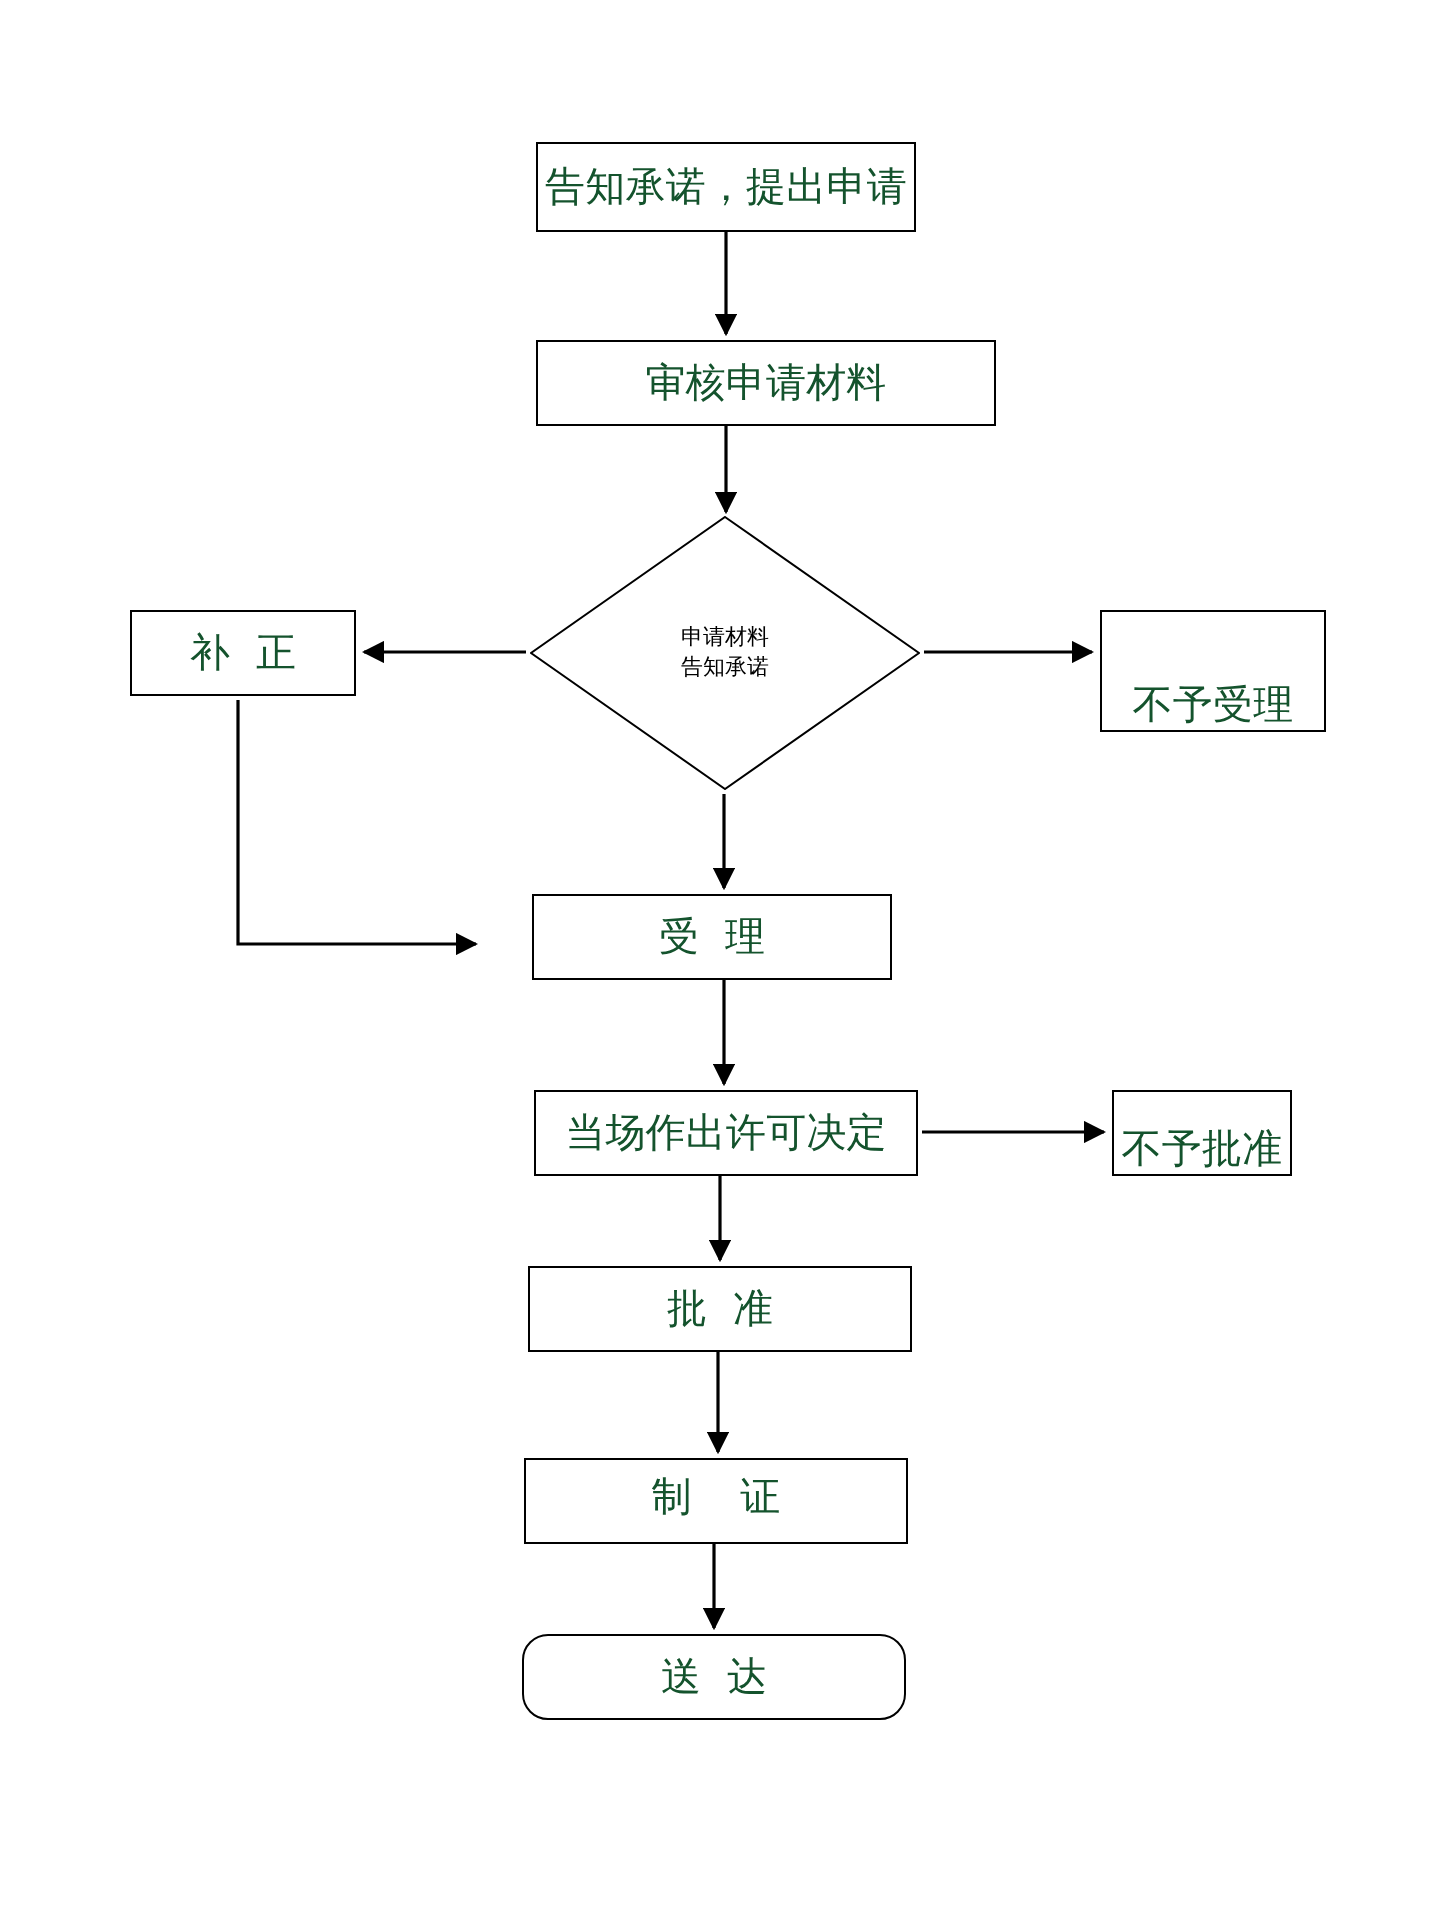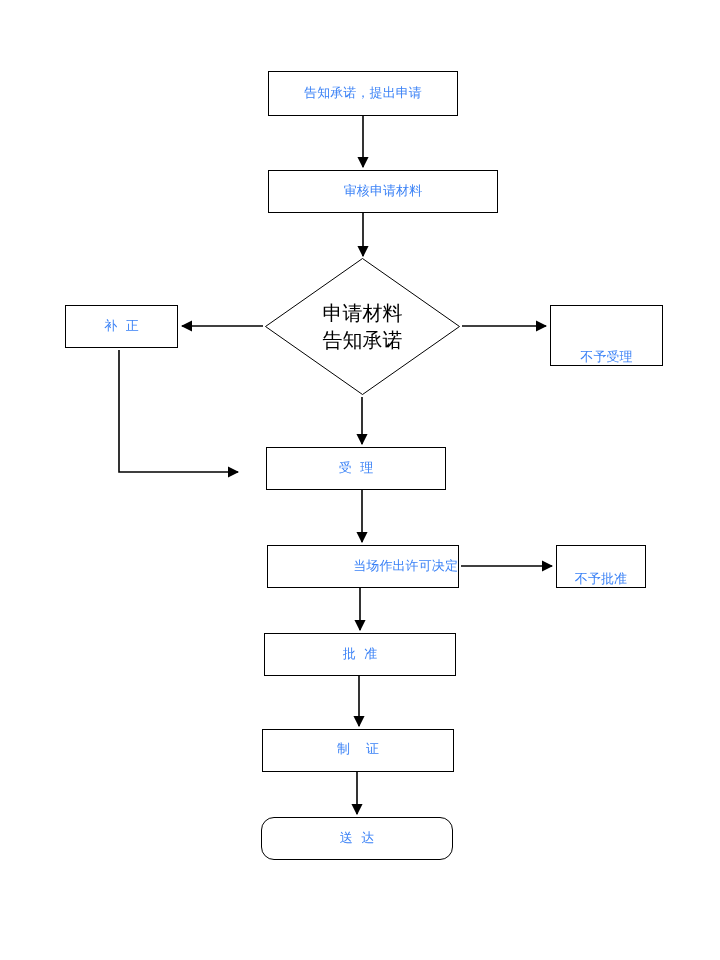--- a/index.html
+++ b/index.html
@@ -32,23 +32,23 @@
     box-sizing: border-box;
     display: flex;
     align-items: center;
     justify-content: center;
     background: #ffffff;
   }
   .node.rect {
     border: 1px solid #000000;
   }
   .node-label {
-    font-size: 13px;
+    font-size: 20px;
     line-height: 1.25;
-    color: #3b82f6;
+    color: #14532d;
     white-space: pre;
     text-align: center;
   }
   .node-label.spaced {
     letter-spacing: 0.1px;
   }
   .diamond-wrap {
     position: absolute;
   }
   .diamond-wrap svg {
@@ -61,21 +61,21 @@
     left: 0;
     top: 0;
     width: 100%;
     height: 100%;
     display: flex;
     flex-direction: column;
     align-items: center;
     justify-content: center;
   }
   .diamond-text .line {
-    font-size: 20px;
+    font-size: 11px;
     line-height: 1.35;
     color: #000000;
     white-space: pre;
   }
 </style>
 </head>
 <body>
 
 <div id="flowchart-canvas">
   <svg class="edges" viewBox="0 0 720 960">
@@ -116,21 +116,21 @@
       </div>
       <div class="node rect" style="left: 65px; top: 305px; width: 113px; height: 43px;">
         <span class="node-label spaced">补  正</span>
       </div>
       <div class="node rect" style="left: 550px; top: 305px; width: 113px; height: 61px; align-items: flex-end;">
         <span class="node-label spaced">不予受理</span>
       </div>
       <div class="node rect" style="left: 266px; top: 447px; width: 180px; height: 43px;">
         <span class="node-label spaced">受  理</span>
       </div>
-      <div class="node rect" style="left: 267px; top: 545px; width: 192px; height: 43px; justify-content: flex-end;">
+      <div class="node rect" style="left: 267px; top: 545px; width: 192px; height: 43px;">
         <span class="node-label spaced">当场作出许可决定</span>
       </div>
       <div class="node rect" style="left: 556px; top: 545px; width: 90px; height: 43px; align-items: flex-end;">
         <span class="node-label spaced">不予批准</span>
       </div>
       <div class="node rect" style="left: 264px; top: 633px; width: 192px; height: 43px;">
         <span class="node-label spaced">批  准</span>
       </div>
       <div class="node rect" style="left: 262px; top: 729px; width: 192px; height: 43px; font-family: Liberation Mono, monospace;">
         <span class="node-label spaced">制  证</span>

